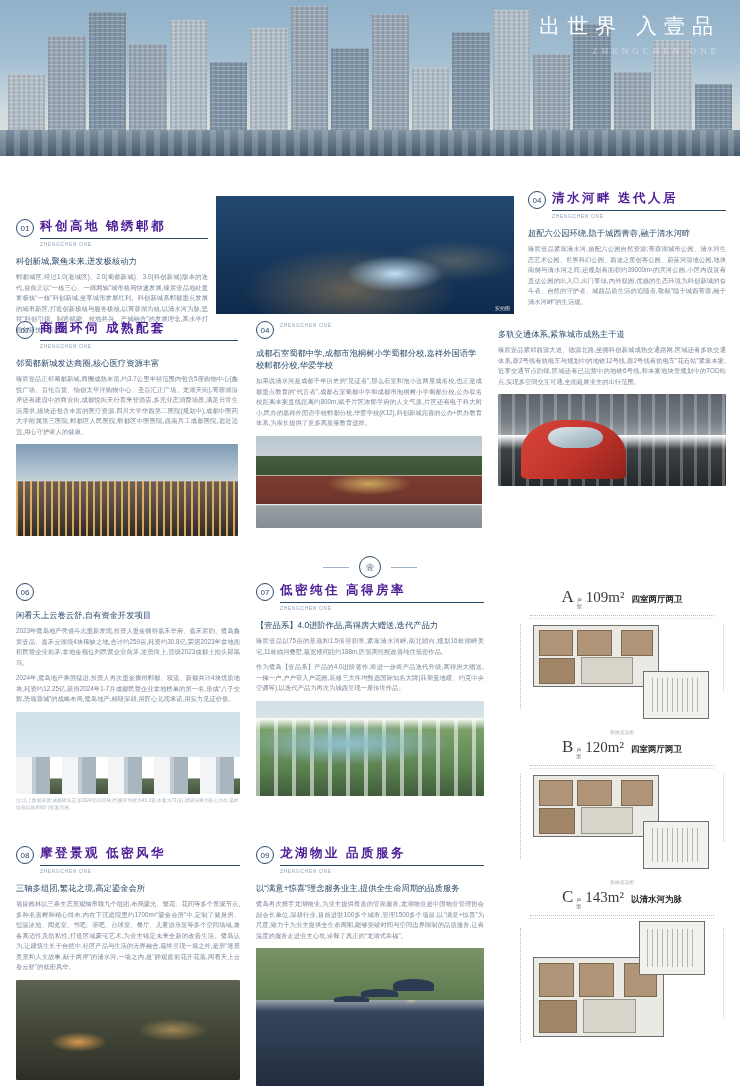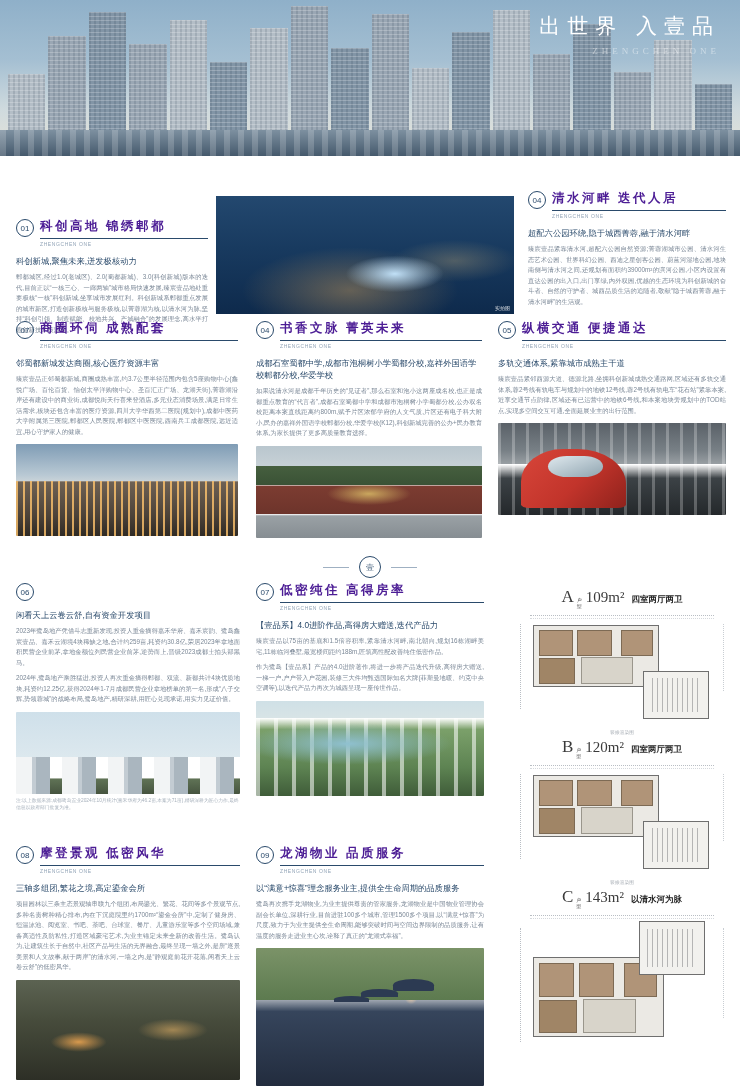--- a/index.html
+++ b/index.html
@@ -218,37 +218,29 @@
     </div>
     <div class="headline">邻蜀都新城发达商圈,核心医疗资源丰富</div>
     <div class="bodytxt">臻宸壹品正邻蜀都新城,商圈成熟丰富,约3.7公里半径范围内包含5座购物中心(鑫悦广场、百伦百货、怡创太平洋购物中心、圣百汇正广场、龙湖天街),菁蓉湖沿岸还有建设中的商业街,成都悦街天行喜来登酒店,多元业态消费场景,满足日常生活需求,板块还包含丰富的医疗资源,四川大学华西第二医院(规划中),成都中医药大学附属第三医院,郫都区人民医院,郫都区中医医院,西南兵工成都医院,远近适宜,用心守护家人的健康。</div>
     <div class="photo ph-mall"></div>
   </div>
 
   <div class="sec sec04">
     <div class="sec-head">
       <span class="num">04</span>
       <span class="head-main">
-        <span class="sec-title" style="display:block">书香文脉 菁英未来</span>
         <span class="sec-sub" style="display:block">ZHENGCHEN ONE</span>
       </span>
     </div>
     <div class="headline">成都石室蜀都中学,成都市泡桐树小学蜀都分校,嘉祥外国语学校郫都分校,华爱学校</div>
     <div class="bodytxt">如果说清水河是成都千年历史的“见证者”,那么石室和泡小这两座成名校,也正是成都重点教育的“代言者”,成都石室蜀都中学和成都市泡桐树小学蜀都分校,公办双名校距离本案直线距离约800m,赋予片区浓郁学府的人文气质,片区还有电子科大附小,民办的嘉祥外国语学校郫都分校,华爱学校(K12),科创新城完善的公办+民办教育体系,为家长提供了更多高质量教育选择。</div>
     <div class="photo ph-school"></div>
   </div>
 
   <div class="sec sec05">
-    <div class="sec-head">
-      <span class="num">05</span>
-      <span class="head-main">
-        <span class="sec-title" style="display:block">纵横交通 便捷通达</span>
-        <span class="sec-sub" style="display:block">ZHENGCHEN ONE</span>
-      </span>
-    </div>
     <div class="headline">多轨交通体系,紧靠城市成熟主干道</div>
     <div class="bodytxt">臻宸壹品紧邻西源大道、德源北路,坐拥科创新城成熟交通路网,区域还有多轨交通体系,蓉2号线有轨电车与规划中的地铁12号线,蓉2号线有轨电车“花石站”紧靠本案,近享交通节点韵律,区域还有已运营中的地铁6号线,和本案地块旁规划中的TOD站点,实现多空间交互可通,全面延展业主的出行范围。</div>
     <div class="photo ph-tram">
       <i class="tram-nose"></i>
       <i class="tram-glass"></i>
     </div>
   </div>
 
   <div class="divider">
     <i></i>

